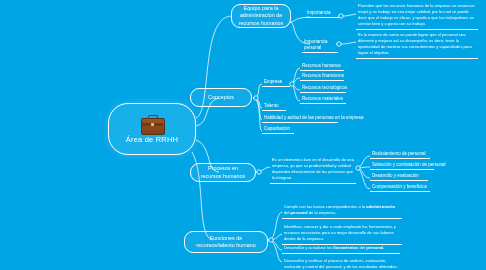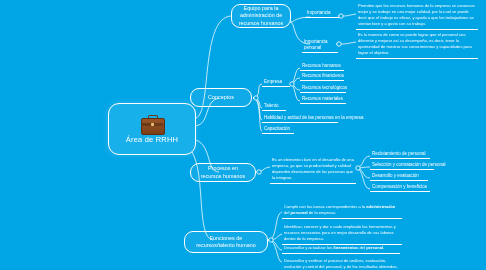--- a/index.html
+++ b/index.html
@@ -13,21 +13,21 @@
   #canvas{position:absolute;inset:0;width:486px;height:270px;}
   svg.links{position:absolute;left:0;top:0;width:486px;height:270px;pointer-events:none;}
   svg.links path{fill:none;stroke:#ffffff;stroke-width:0.8;opacity:.95;}
   svg.links circle{fill:#00a5e6;stroke:#ffffff;stroke-width:0.8;}
 
   .node{position:absolute;box-sizing:border-box;}
 
   
   .central{
     left:108px;top:103px;width:88px;height:52px;
-    border:1px solid #ffffff;border-radius:11px;
+    border:1px solid #ffffff;border-radius:20px;
     background:#18b0ea;
     display:flex;flex-direction:column;align-items:center;justify-content:center;
     box-shadow:0 0 6px rgba(255,255,255,.18);
   }
   .central .title{font-size:7.5px;letter-spacing:.2px;margin-top:2px;white-space:nowrap;}
   .briefcase{position:relative;width:22px;height:18px;}
   .briefcase .handle{
     position:absolute;left:7px;top:0;width:8px;height:4px;
     border:1.4px solid #6b3a17;border-bottom:none;border-radius:2px 2px 0 0;
   }

